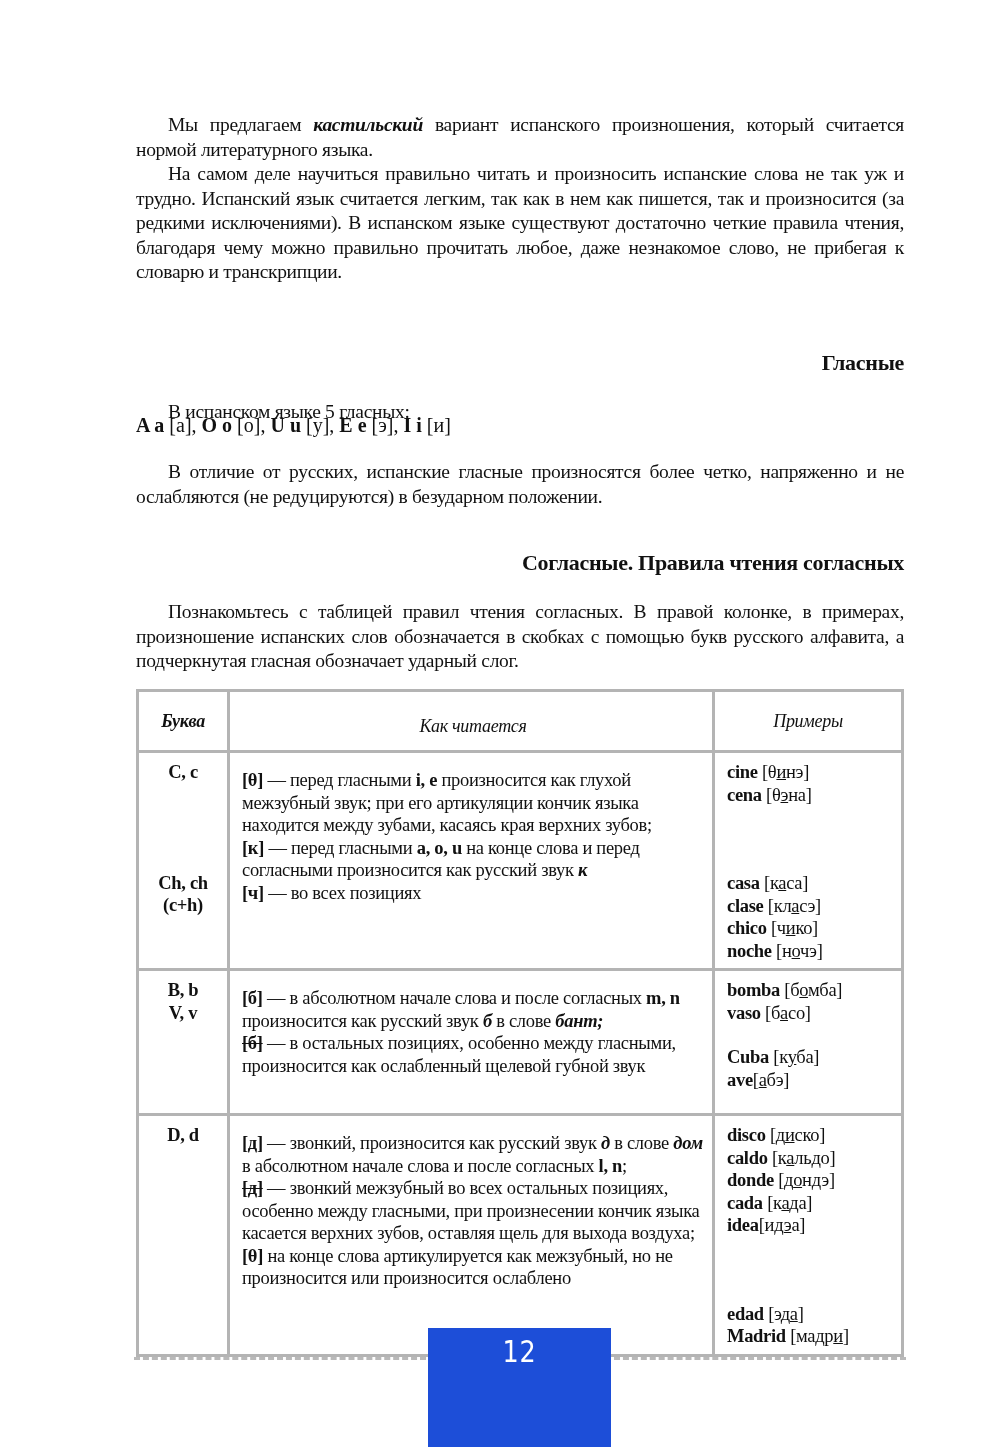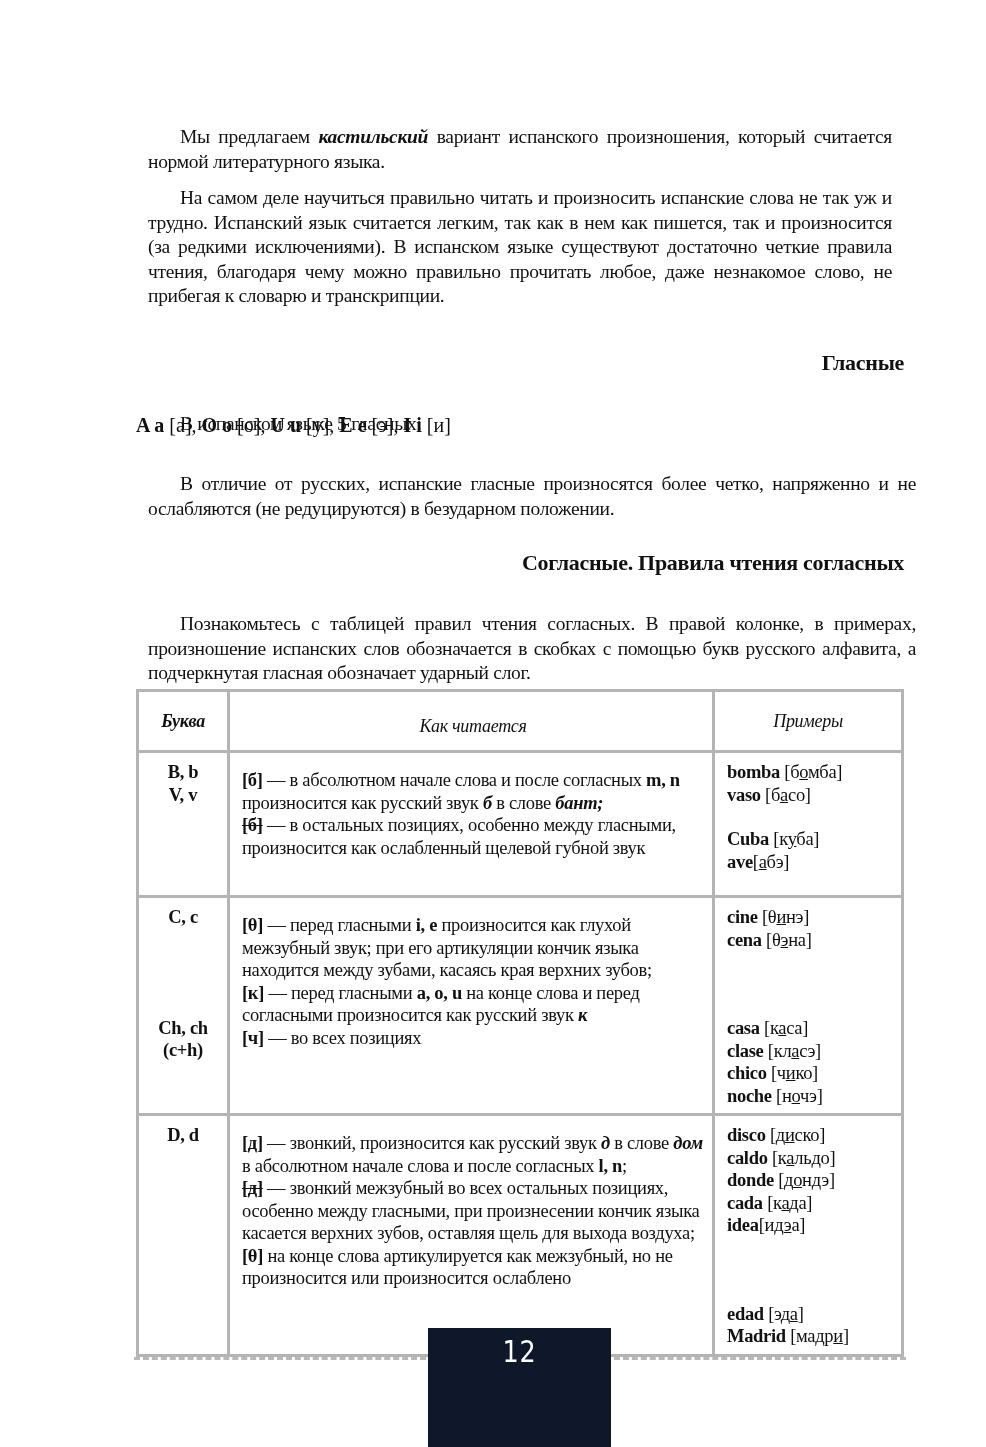--- a/index.html
+++ b/index.html
@@ -2,21 +2,21 @@
 <html><head>
 <meta charset="utf-8">
 <style>
   html, body { margin: 0; padding: 0; background: #ffffff; }
   body {
     width: 986px; height: 1447px; position: relative; overflow: hidden;
     font-family: "Liberation Serif", serif; color: #111;
   }
   .page { position: absolute; left: 136px; top: 113px; width: 768px; }
   p.para {
-    margin: 12px; font-size: 19.5px; line-height: 24.5px;
+    margin: 0; font-size: 19.5px; line-height: 24.5px;
     text-align: justify; text-indent: 32px;
     letter-spacing: -0.3px;
   }
   .heading {
     text-align: right; font-weight: bold; font-size: 22px;
     margin: 0; letter-spacing: -0.3px;
   }
   .h-vowels { position: absolute; left: 0; width: 768px; top: 237px; }
   .vowel-intro { position: absolute; left: 0; width: 768px; top: 287px; }
   .vowel-list {
@@ -53,21 +53,21 @@
   .bi { font-weight: bold; font-style: italic; }
 
   .footer-line {
     position: absolute; top: 1357px; height: 0;
     border-top: 3px dashed #b9b9b9;
   }
   .footer-left { left: 134px; width: 292px; }
   .footer-right { left: 614px; width: 292px; }
   .page-box {
     position: absolute; left: 428px; top: 1328px; width: 183px; height: 119px;
-    background: #0f172a;
+    background: #1d4ed8;
   }
   .page-num {
     position: absolute; left: 0; width: 183px; top: 6px; text-align: center;
     color: #ffffff; font-family: "DejaVu Sans", sans-serif; font-size: 30px;
     letter-spacing: 1px; transform: scaleX(0.85);
   }
 </style>
 </head>
 <body>
 
@@ -93,58 +93,58 @@
   <table class="rules">
     <thead>
       <tr>
         <th class="col-letter" style="font-weight:bold">Буква</th>
         <th class="col-rule">Как читается</th>
         <th>Примеры</th>
       </tr>
     </thead>
     <tbody>
 
-      <tr style="height:145px">
-        <td class="col-letter">
-          <div>B, b</div>
-          <div>V, v</div>
-        </td>
-        <td class="col-rule">
-          <b>[б]</b><span> — в абсолютном начале слова и после согласных </span><b>m, n</b><span> произносится как русский звук </span><span class="bi">б</span><span> в слове </span><span class="bi">бант;</span><br>
-          <b class="s">[б]</b><span> — в остальных позициях, особенно между гласными, произносится как ослабленный щелевой губной звук</span>
-        </td>
-        <td class="col-ex">
-          <div><span class="ex-word">bomba</span><span> [б</span><span class="u">о</span><span>мба]</span></div>
-          <div><span class="ex-word">vaso</span><span> [б</span><span class="u">а</span><span>со]</span></div>
-          <span class="gap"></span>
-          <div><span class="ex-word">Cuba</span><span> [к</span><span class="u">у</span><span>ба]</span></div>
-          <div><span class="ex-word">ave</span><span>[</span><span class="u">а</span><span>бэ]</span></div>
-        </td>
-      </tr>
-
       <tr style="height:205px">
         <td class="col-letter">
           <div>C, c</div>
           <span class="gap3"></span>
           <div>Ch, ch</div>
           <div>(c+h)</div>
         </td>
         <td class="col-rule">
           <b>[θ]</b><span> — перед гласными </span><b>i, e</b><span> произносится как глухой межзубный звук; при его артикуляции кончик языка находится между зубами, касаясь края верхних зубов;</span><br>
           <b>[к]</b><span> — перед гласными </span><b>a, o, u</b><span> на конце слова и перед согласными произносится как русский звук </span><span class="bi">к</span><br>
           <b>[ч]</b><span> — во всех позициях</span>
         </td>
         <td class="col-ex">
           <div><span class="ex-word">cine</span><span> [θ</span><span class="u">и</span><span>нэ]</span></div>
           <div><span class="ex-word">cena</span><span> [θ</span><span class="u">э</span><span>на]</span></div>
           <span class="gap2"></span>
           <div><span class="ex-word">casa</span><span> [к</span><span class="u">а</span><span>са]</span></div>
           <div><span class="ex-word">clase</span><span> [кл</span><span class="u">а</span><span>сэ]</span></div>
           <div><span class="ex-word">chico</span><span> [ч</span><span class="u">и</span><span>ко]</span></div>
           <div><span class="ex-word">noche</span><span> [н</span><span class="u">о</span><span>чэ]</span></div>
+        </td>
+      </tr>
+
+      <tr style="height:145px">
+        <td class="col-letter">
+          <div>B, b</div>
+          <div>V, v</div>
+        </td>
+        <td class="col-rule">
+          <b>[б]</b><span> — в абсолютном начале слова и после согласных </span><b>m, n</b><span> произносится как русский звук </span><span class="bi">б</span><span> в слове </span><span class="bi">бант;</span><br>
+          <b class="s">[б]</b><span> — в остальных позициях, особенно между гласными, произносится как ослабленный щелевой губной звук</span>
+        </td>
+        <td class="col-ex">
+          <div><span class="ex-word">bomba</span><span> [б</span><span class="u">о</span><span>мба]</span></div>
+          <div><span class="ex-word">vaso</span><span> [б</span><span class="u">а</span><span>со]</span></div>
+          <span class="gap"></span>
+          <div><span class="ex-word">Cuba</span><span> [к</span><span class="u">у</span><span>ба]</span></div>
+          <div><span class="ex-word">ave</span><span>[</span><span class="u">а</span><span>бэ]</span></div>
         </td>
       </tr>
 
       <tr style="height:222px">
         <td class="col-letter">
           <div>D, d</div>
         </td>
         <td class="col-rule">
           <b>[д]</b><span> — звонкий, произносится как русский звук </span><span class="bi">д</span><span> в слове </span><span class="bi">дом</span><span> в абсолютном начале слова и после согласных </span><b>l, n</b><span>;</span><br>
           <b class="s">[д]</b><span> — звонкий межзубный во всех остальных позициях, особенно между гласными, при произнесении кончик языка касается верхних зубов, оставляя щель для выхода воздуха;</span><br>

